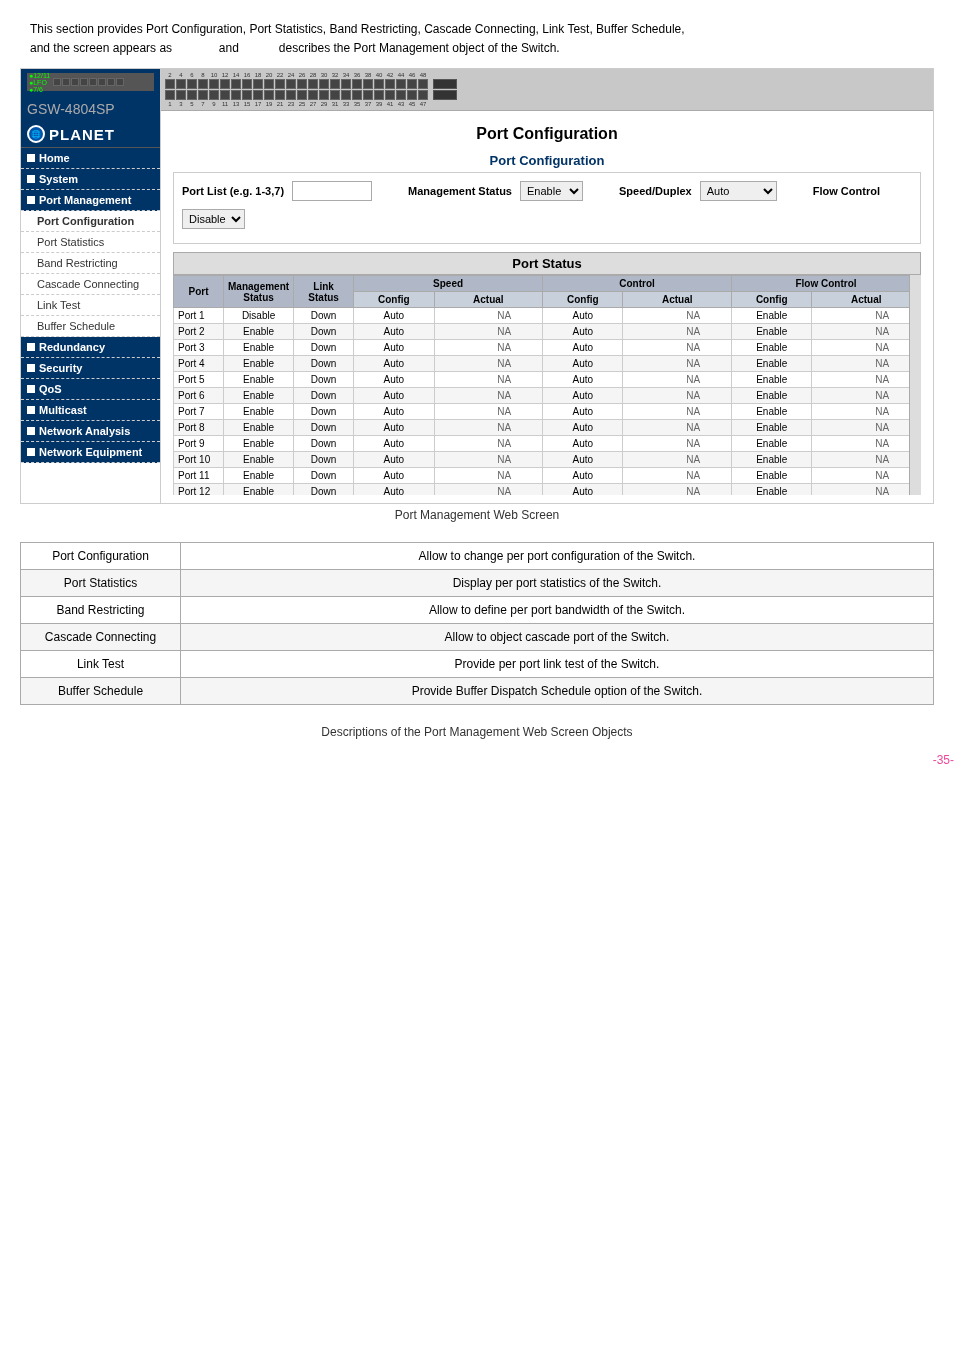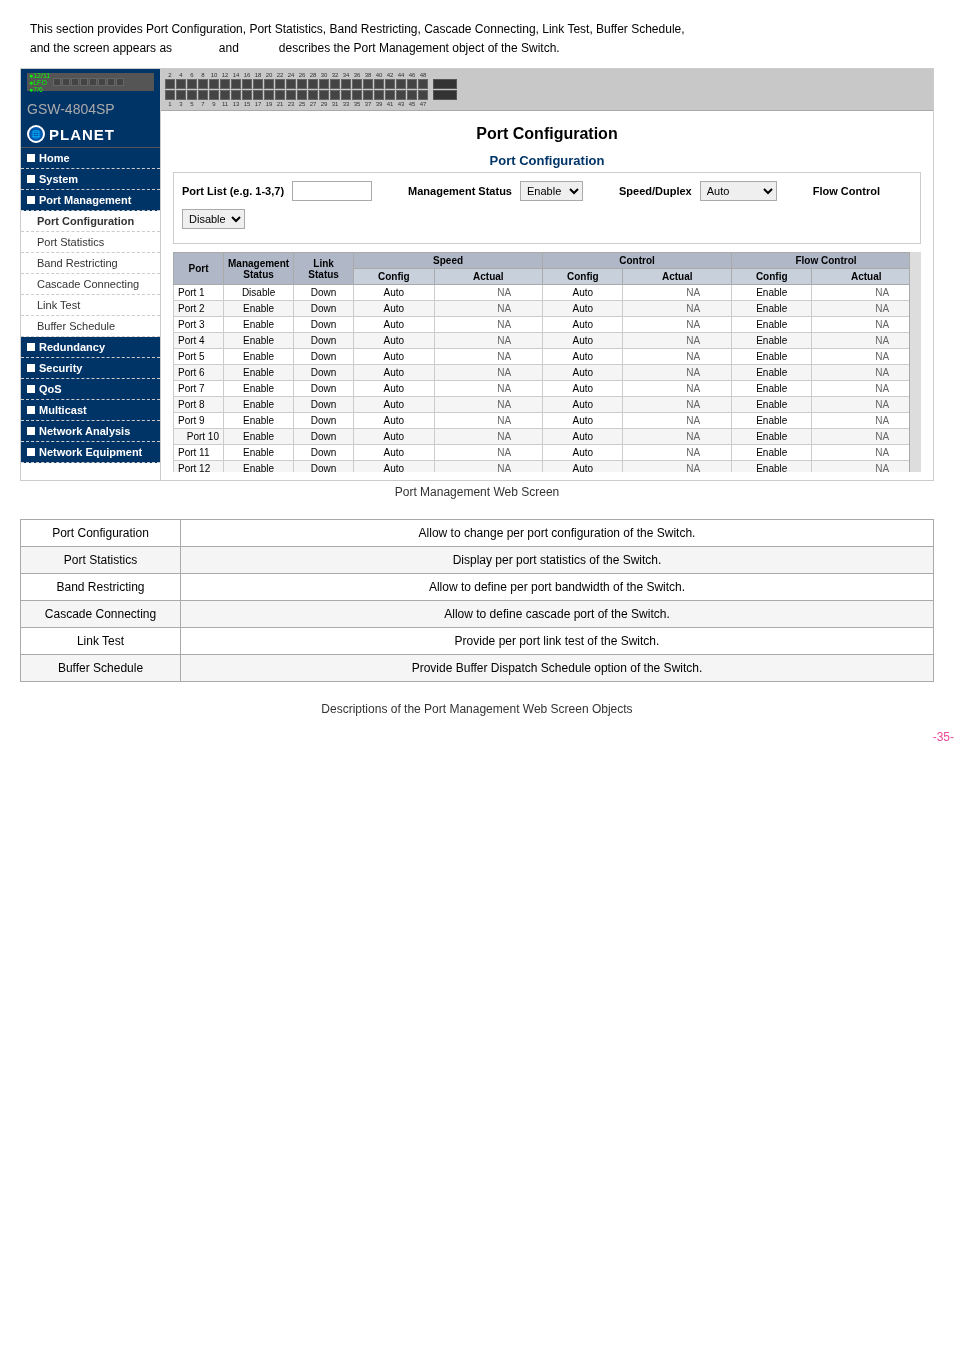--- a/index.html
+++ b/index.html
@@ -293,20 +293,21 @@
           <span style="width:20px;"></span>
           <span class="form-label">Flow Control</span>
           <select class="form-select">
             <option>Disable</option>
             <option>Enable</option>
           </select>
         </div>
       </div>
 
       <div class="port-status-section">
+        <div class="port-status-title">Port Status</div>
         <div style="position:relative; overflow-y:auto; max-height:220px;">
           <table>
             <thead>
               <tr>
                 <th rowspan="2" class="col-port">Port</th>
                 <th rowspan="2" class="col-mgmt">Management<br>Status</th>
                 <th rowspan="2" class="col-link">Link Status</th>
                 <th colspan="2">Speed</th>
                 <th colspan="2">Control</th>
                 <th colspan="2">Flow Control</th>
@@ -414,21 +415,21 @@
                   <td>Enable</td>
                   <td>Down</td>
                   <td>Auto</td>
                   <td class="na-text">NA</td>
                   <td>Auto</td>
                   <td class="na-text">NA</td>
                   <td>Enable</td>
                   <td class="na-text">NA</td>
                 </tr>
                 <tr>
-                  <td style="text-align: right;">Port 10</td>
+                  <td style="text-align: left;">Port 10</td>
                   <td>Enable</td>
                   <td>Down</td>
                   <td>Auto</td>
                   <td class="na-text">NA</td>
                   <td>Auto</td>
                   <td class="na-text">NA</td>
                   <td>Enable</td>
                   <td class="na-text">NA</td>
                 </tr>
                 <tr>
@@ -476,21 +477,21 @@
         <tr>
           <td>Port Statistics</td>
           <td>Display per port statistics of the Switch.</td>
         </tr>
         <tr>
           <td>Band Restricting</td>
           <td>Allow to define per port bandwidth of the Switch.</td>
         </tr>
         <tr>
           <td>Cascade Connecting</td>
-          <td>Allow to define cascade port of the Switch.</td>
+          <td>Allow to object cascade port of the Switch.</td>
         </tr>
         <tr>
           <td>Link Test</td>
           <td>Provide per port link test of the Switch.</td>
         </tr>
         <tr>
           <td>Buffer Schedule</td>
           <td>Provide Buffer Dispatch Schedule option of the Switch.</td>
         </tr>
       </tbody>

